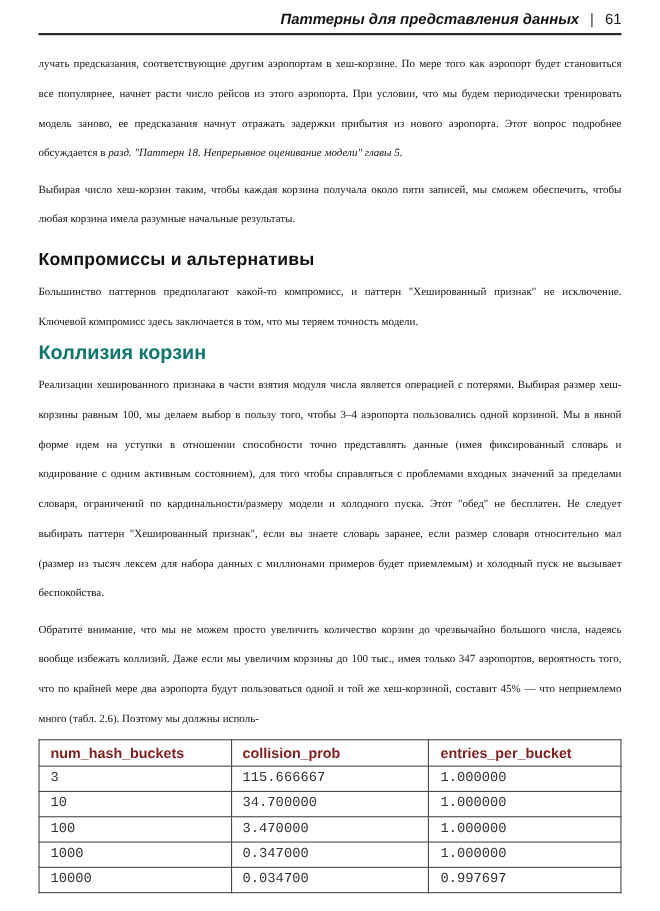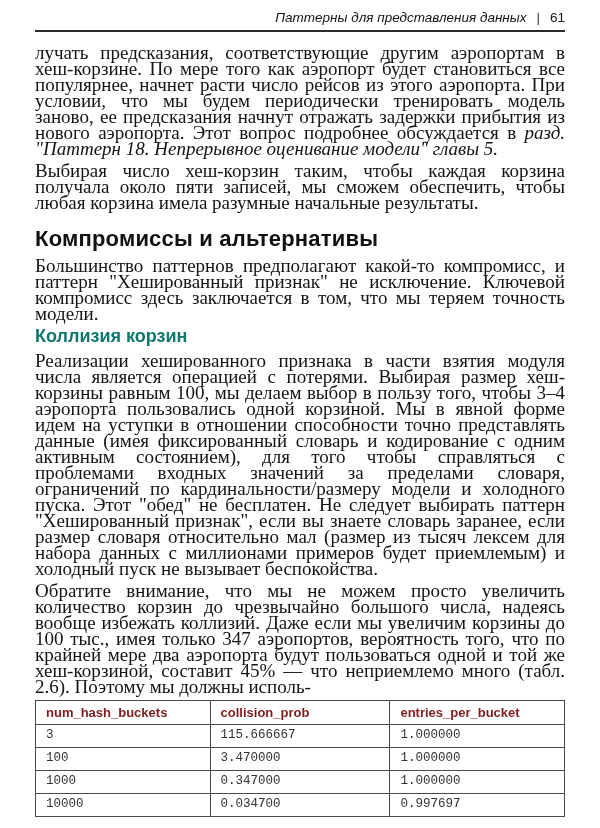--- a/index.html
+++ b/index.html
@@ -18,36 +18,36 @@
   .running-head {
     display: flex;
     justify-content: flex-end;
     align-items: baseline;
     gap: 10px;
     font-family: "Liberation Sans", sans-serif;
     font-size: 13.5px;
     padding-bottom: 5px;
     border-bottom: 2px solid #2a2a2a;
   }
-  .rh-title { font-style: italic; font-weight: 400; }
+  .rh-title { font-style: italic; font-weight: 700; }
   .rh-sep { font-weight: 400; color: #333; }
   .rh-num { font-weight: 400; }
   
   p.body-text {
-    font-size: 19px;
-    line-height: 16px;
+    font-size: 10px;
+    line-height: 27px;
     text-align: justify;
     margin-top: 6px;
   }
   p.first { margin-top: 13px; }
   .ref { font-style: italic; }
   h1.sec {
     font-family: "Liberation Sans", sans-serif;
     font-weight: 700;
-    font-size: 22px;
+    font-size: 16px;
     letter-spacing: 0.2px;
     margin-top: 15px;
     margin-bottom: 4px;
     color: #111;
   }
   h2.subsec {
     font-family: "Liberation Sans", sans-serif;
     font-weight: 700;
     font-size: 18px;
     margin-top: 4px;
@@ -134,20 +134,25 @@
         <th>entries_per_bucket</th>
       </tr>
     </thead>
     <tbody>
       <tr>
         <td>3</td>
         <td>115.666667</td>
         <td>1.000000</td>
       </tr>
       <tr>
+        <td>10</td>
+        <td>34.700000</td>
+        <td>1.000000</td>
+      </tr>
+      <tr>
         <td>100</td>
         <td>3.470000</td>
         <td>1.000000</td>
       </tr>
       <tr>
         <td>1000</td>
         <td>0.347000</td>
         <td>1.000000</td>
       </tr>
       <tr>

